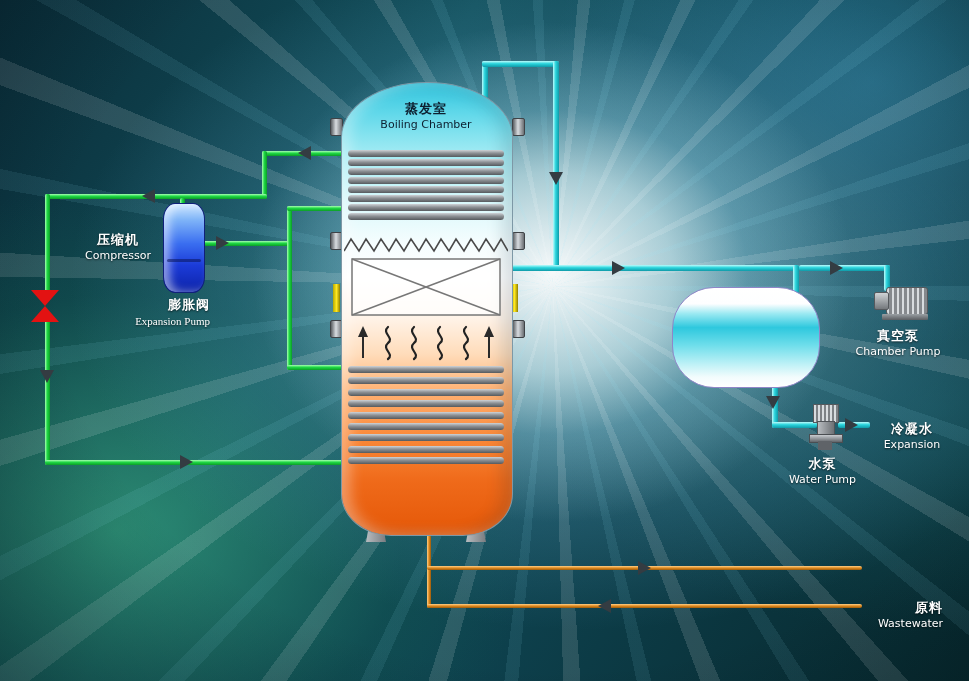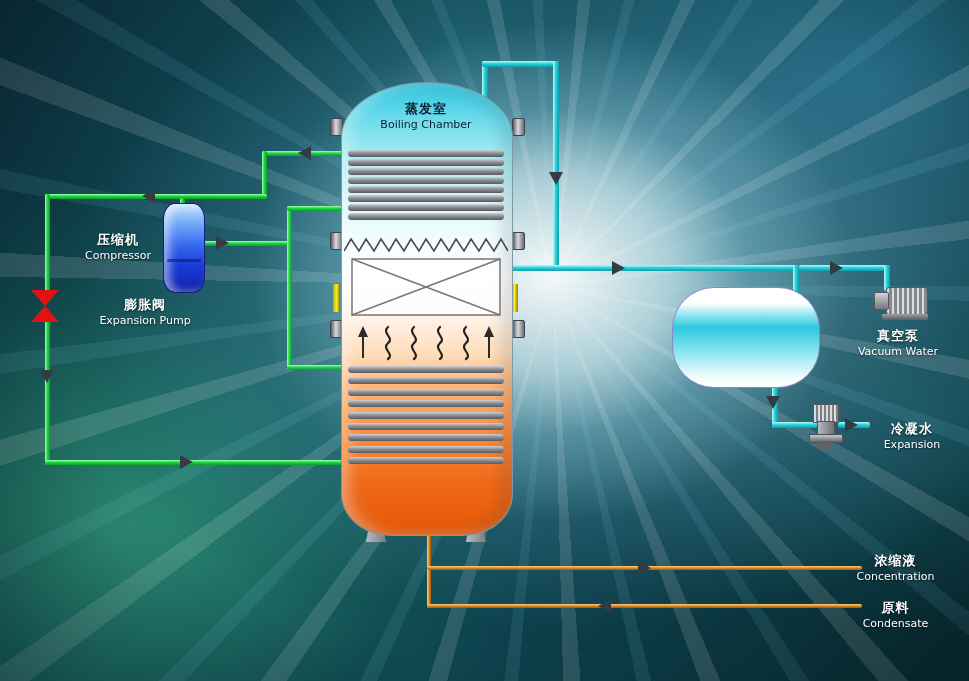--- a/index.html
+++ b/index.html
@@ -91,21 +91,21 @@
   .wp-flange{position:absolute;left:3px;top:30px;width:32px;height:7px;
     background:linear-gradient(180deg,#c8ccd0,#61656a);border:1px solid #4a4e52;}
   .wp-foot{position:absolute;left:12px;top:37px;width:14px;height:9px;background:#5f6368;}
 
   
   .lbl{position:absolute;z-index:6;text-align:center;color:#ffffff;
     text-shadow:0 1px 2px rgba(0,0,0,.65);line-height:1.35;}
   .lbl .zh{font-size:13px;font-weight:bold;letter-spacing:1px;display:block;}
   .lbl .en{font-size:11px;display:block;}
   .lbl.dark{color:#0d2030;text-shadow:none;}
-  .lbl.left{text-align:center;}
+  .lbl.left{text-align:right;font-family:Liberation Serif, serif;}
 </style>
 </head>
 <body>
 
 <div class="stage">
 
   <div class="bg"></div>
   <div class="rays"></div>
   <div class="vig"></div>
 
@@ -240,32 +240,32 @@
   </div>
 
   <div class="lbl left" style="left:80px;top:296px;width:130px;">
     <span class="zh">膨胀阀</span>
     <span class="en">Expansion Pump</span>
   </div>
 
 
   <div class="lbl" style="left:848px;top:327px;width:100px;">
     <span class="zh">真空泵</span>
-    <span class="en">Vacuum Water</span>
-  </div>
-
+    <span class="en">Chamber Pump</span>
+  </div>
+
+  <div class="lbl" style="left:780px;top:455px;width:85px;">
+    <span class="zh">水泵</span>
+    <span class="en">Water Pump</span>
+  </div>
 
   <div class="lbl" style="left:872px;top:420px;width:80px;">
     <span class="zh">冷凝水</span>
     <span class="en">Expansion</span>
   </div>
 
-  <div class="lbl" style="left:843px;top:552px;width:105px;">
-    <span class="zh">浓缩液</span>
-    <span class="en">Concentration</span>
-  </div>
-
-  <div class="lbl" style="left:848px;top:599px;width:95px;">
+
+  <div class="lbl" style="left:848px;top:599px;width:95px;text-align:right;">
     <span class="zh">原料</span>
-    <span class="en">Condensate</span>
+    <span class="en">Wastewater</span>
   </div>
 
 </div>
 
 </body></html>

